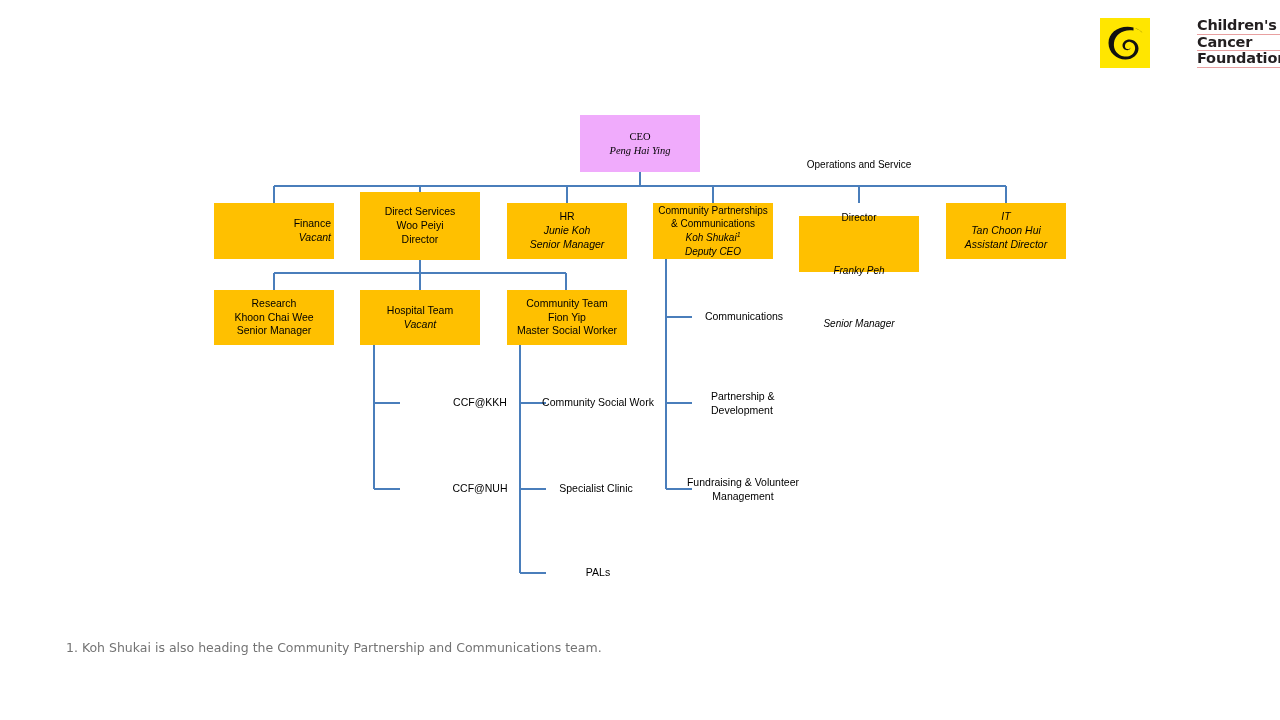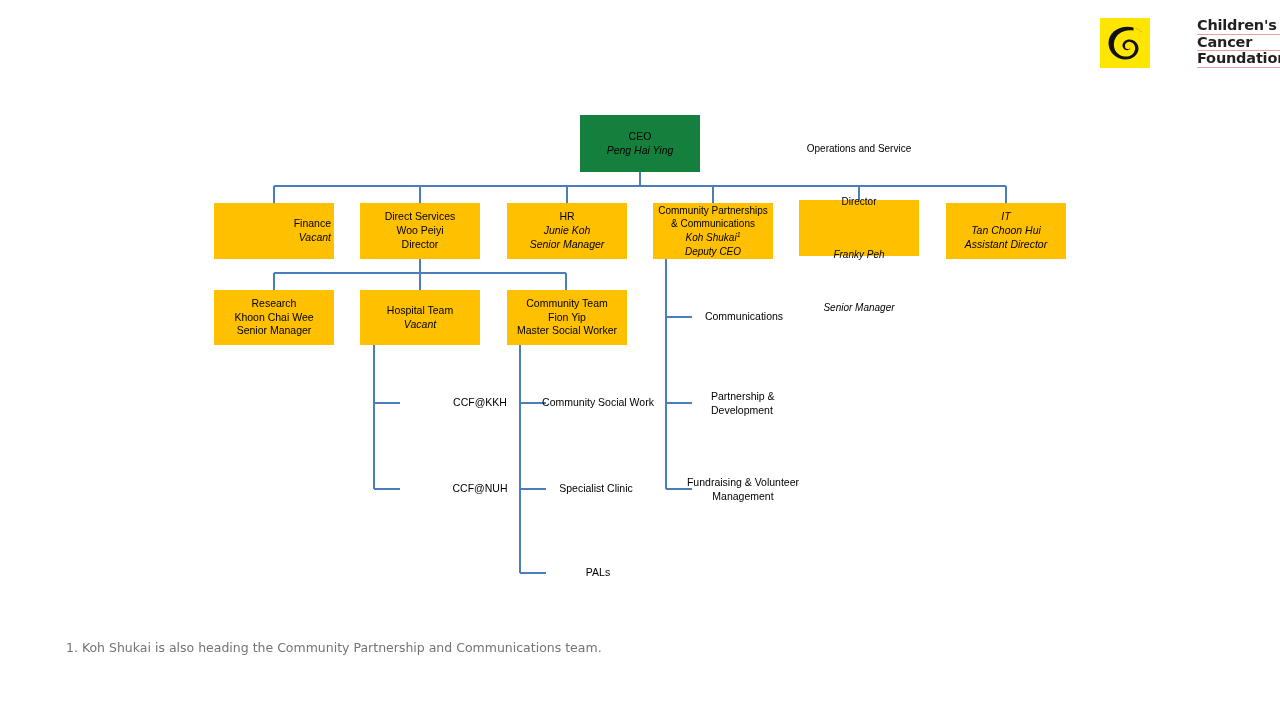--- a/index.html
+++ b/index.html
@@ -65,21 +65,21 @@
     flex-direction: column;
     align-items: center;
     justify-content: center;
     text-align: center;
     font-size: 10.5px;
     line-height: 1.32;
     color: #000;
     padding: 2px 3px;
   }
   .node.amber { background: #FFC000; }
-  .node.yellow { background: #15803d; }
+  .node.yellow { background: #f0abfc; font-family: Liberation Serif, serif; }
   .node .ln { display: block; white-space: nowrap; }
   .node .ital { font-style: italic; }
   .sup {
     font-size: 7px;
     vertical-align: super;
     font-style: italic;
   }
 
   
   .leaf {
@@ -163,40 +163,40 @@
 <div class="node yellow" style="left:580px; top:115px; width:120px; height:57px;">
   <span class="ln">CEO</span>
   <span class="ln ital">Peng Hai Ying</span>
 </div>
 
 <div class="node amber" style="left:214px; top:203px; width:120px; height:56px;align-items:flex-end;">
   <span class="ln">Finance</span>
   <span class="ln ital">Vacant</span>
 </div>
 
-<div class="node amber" style="left:360px; top:203px; width:120px; height:56px;text-align:center;">
+<div class="node amber" style="left:360px; top:192px; width:120px; height:68px;text-align:center;">
   <span class="ln">Direct Services</span>
   <span class="ln">Woo Peiyi</span>
   <span class="ln">Director</span>
 </div>
 
 <div class="node amber" style="left:507px; top:203px; width:120px; height:56px;">
   <span class="ln">HR</span>
   <span class="ln ital">Junie Koh</span>
   <span class="ln ital">Senior Manager</span>
 </div>
 
 <div class="node amber" style="left:653px; top:203px; width:120px; height:56px; font-size:10px;">
   <span class="ln">Community Partnerships</span>
   <span class="ln">&amp; Communications</span>
   <span class="ln ital"><span>Koh Shukai</span><span class="sup">1</span></span>
   <span class="ln ital">Deputy CEO</span>
 </div>
 
-<div class="node amber" style="left:799px; top:200px; width:120px; height:56px; font-size:10px;gap:40px;">
+<div class="node amber" style="left:799px; top:216px; width:120px; height:56px; font-size:10px;gap:40px;">
   <span class="ln">Operations and Service</span>
   <span class="ln">Director</span>
   <span class="ln ital">Franky Peh</span>
   <span class="ln ital">Senior Manager</span>
 </div>
 
 <div class="node amber" style="left:946px; top:203px; width:120px; height:56px;">
   <span class="ln ital">IT</span>
   <span class="ln ital">Tan Choon Hui</span>
   <span class="ln ital">Assistant Director</span>

